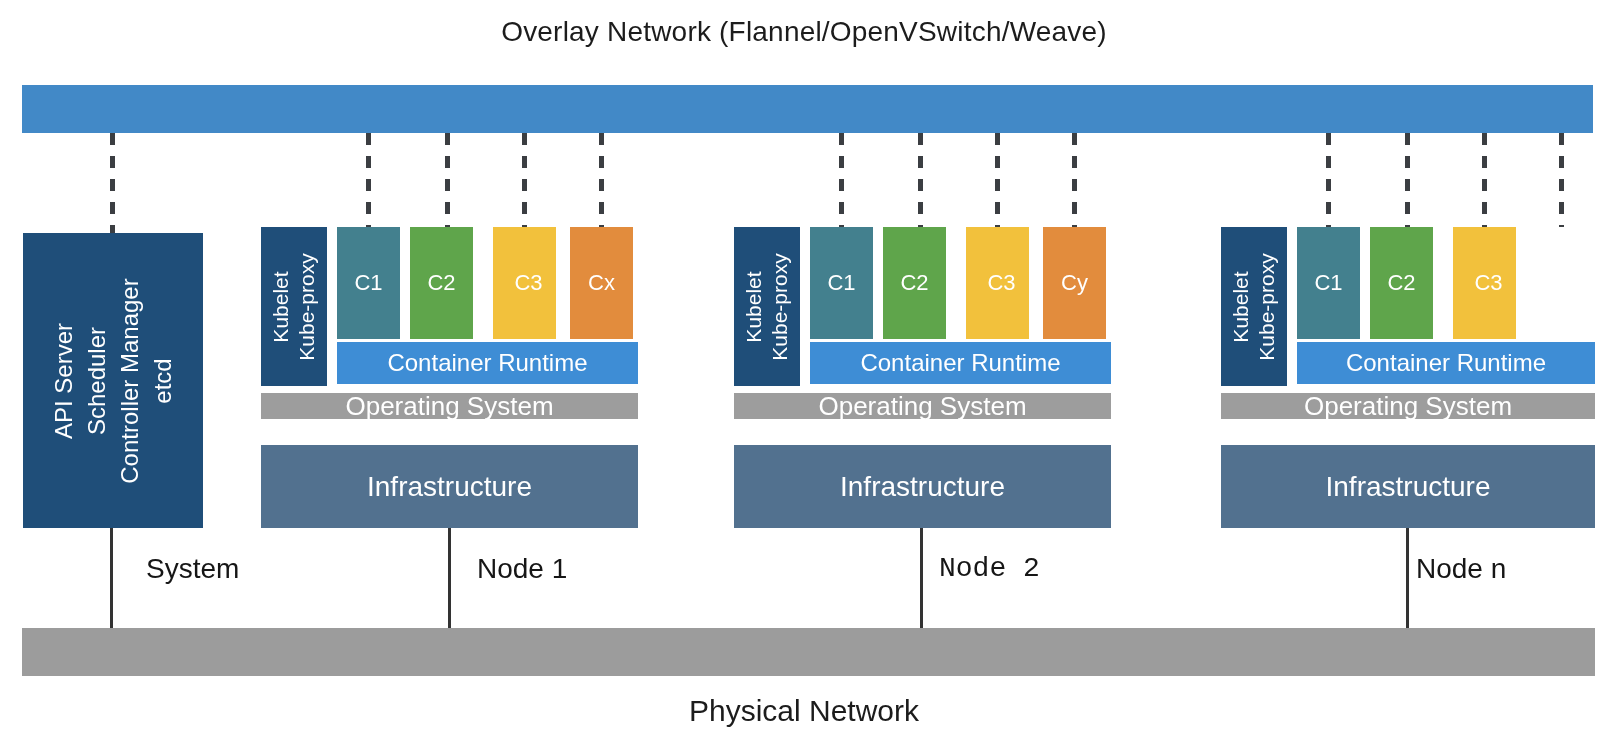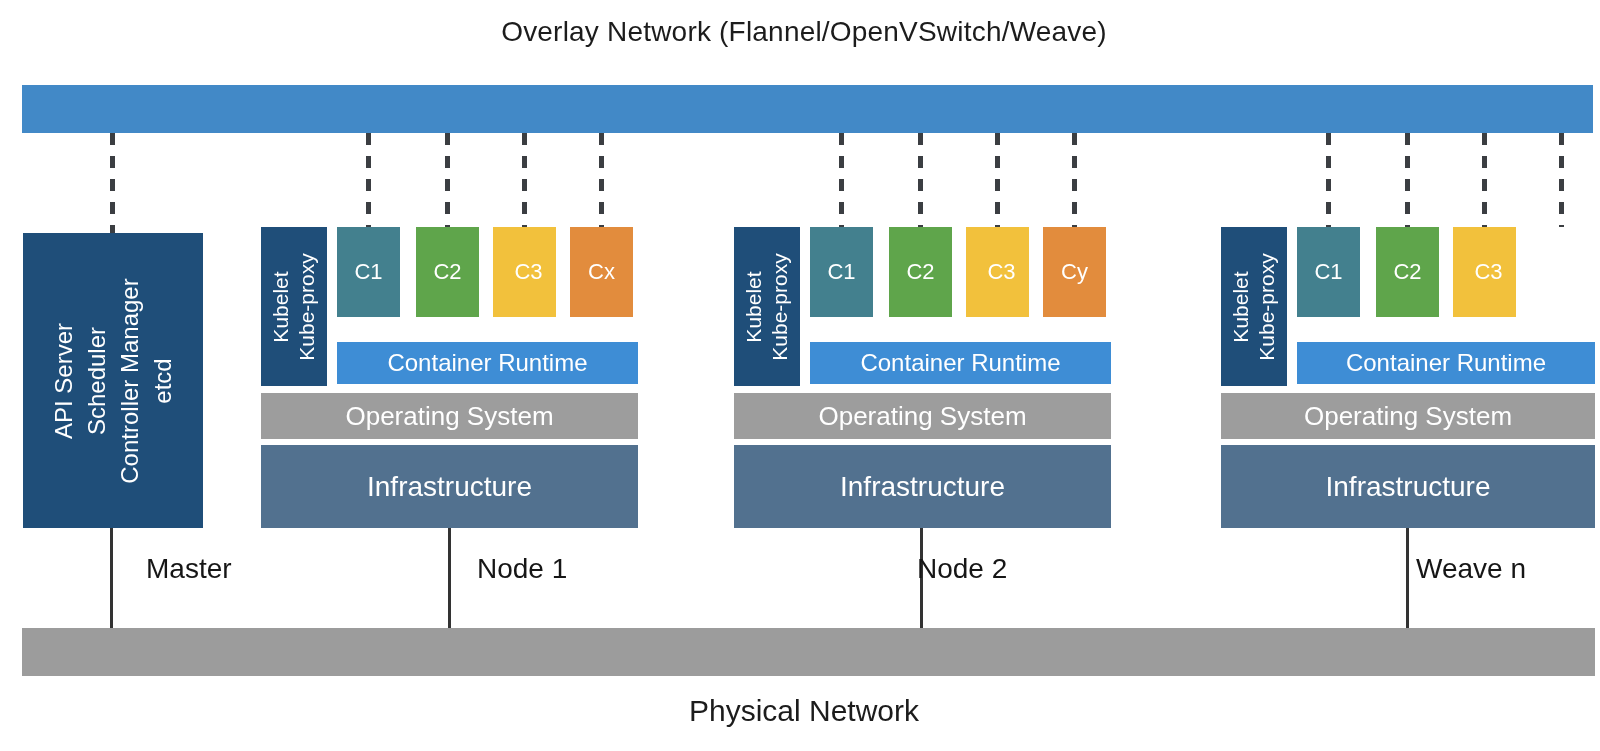--- a/index.html
+++ b/index.html
@@ -53,56 +53,56 @@
   .node.nn { left: 1221px; width: 374px; }
 
   .kubelet {
     position: absolute; left: 0; top: 0; width: 66px; height: 159px;
     background: var(--navy);
   }
   .kubelet .vwrap { width: 159px; }
   .kubelet .vline { display:block; color:#fff; font-size:21px; line-height:26px; }
 
   .cbox {
-    position: absolute; top: 0; width: 63px; height: 90px;
+    position: absolute; top: 0; width: 63px; height: 112px;
     display: flex; align-items: center; justify-content: center;
     color: #fff; font-size: 22px;
   }
   .cpos1 { left: 76px;  background: var(--teal); }
-  .cpos2 { left: 155px; background: var(--green); }
+  .cpos2 { left: 149px; background: var(--green); }
   .cpos3 { left: 232px; background: var(--yellow); padding-left: 8px; }
   .cpos4 { left: 309px; background: var(--orange); }
 
   .runtime {
     position: absolute; left: 76px; right: 0; top: 115px; height: 42px;
     background: var(--runtime-blue);
     display: flex; align-items: center; justify-content: center;
     color: #fff; font-size: 24px;
   }
   .osbar {
-    position: absolute; left: 0; right: 0; top: 166px; height: 46px;
+    position: absolute; left: 0; right: 0; top: 166px; height: 26px;
     background: var(--os-gray);
     display: flex; align-items: center; justify-content: center;
     color: #fff; font-size: 26px;
   }
   .infra {
     position: absolute; left: 0; right: 0; top: 218px; height: 83px;
     background: var(--steel);
     display: flex; align-items: center; justify-content: center;
     color: #fff; font-size: 28px;
   }
 
   
   .conn { position: absolute; top: 528px; width: 3px; height: 100px; background: var(--line); }
   .cm { left: 110px; } .cn1 { left: 448px; } .cn2 { left: 920px; } .cnn { left: 1406px; }
 
   .bottom-label { position: absolute; top: 553px; font-size: 28px; color: #161616; }
   .lbl-master { left: 146px; }
   .lbl-n1 { left: 477px; }
-  .lbl-n2 { left: 917px; }
+  .lbl-n2 { left: 939px; font-family: Liberation Mono, monospace; }
   .lbl-nn { left: 1416px; }
 
   .phys-bar {
     position: absolute; left: 22px; top: 628px; width: 1573px; height: 48px;
     background: var(--phys-gray);
   }
   .phys-label {
     position: absolute; left: 4px; top: 694px; width: 100%;
     text-align: center; font-size: 30px; color: #1c1c1c;
   }
@@ -184,21 +184,21 @@
     <div class="runtime">Container Runtime</div>
     <div class="osbar">Operating System</div>
     <div class="infra">Infrastructure</div>
   </div>
 
   <div class="conn cm"></div>
   <div class="conn cn1"></div>
   <div class="conn cn2"></div>
   <div class="conn cnn"></div>
 
-  <div class="bottom-label lbl-master">Master</div>
+  <div class="bottom-label lbl-master">System</div>
   <div class="bottom-label lbl-n1">Node 1</div>
   <div class="bottom-label lbl-n2">Node 2</div>
-  <div class="bottom-label lbl-nn">Weave n</div>
+  <div class="bottom-label lbl-nn">Node n</div>
 
   <div class="phys-bar"></div>
   <div class="phys-label">Physical Network</div>
 
 </div>
 
 </body></html>

